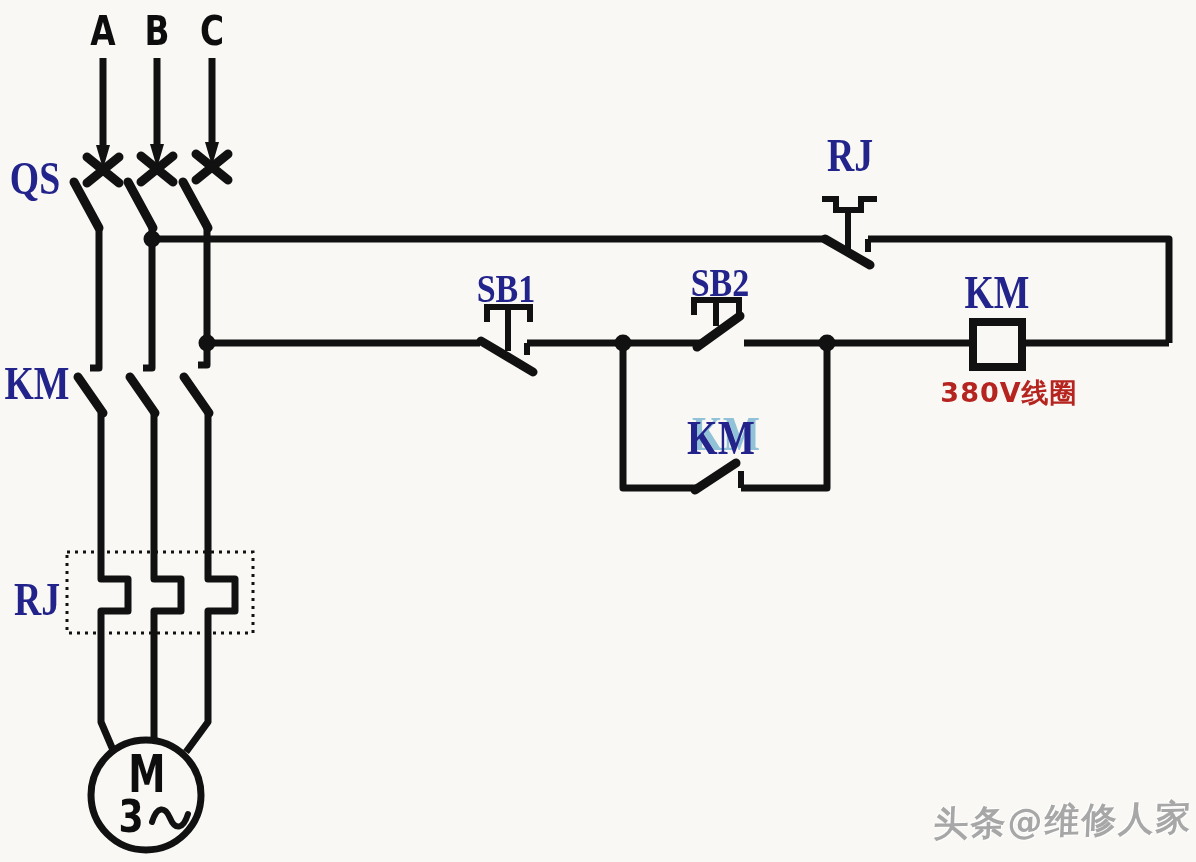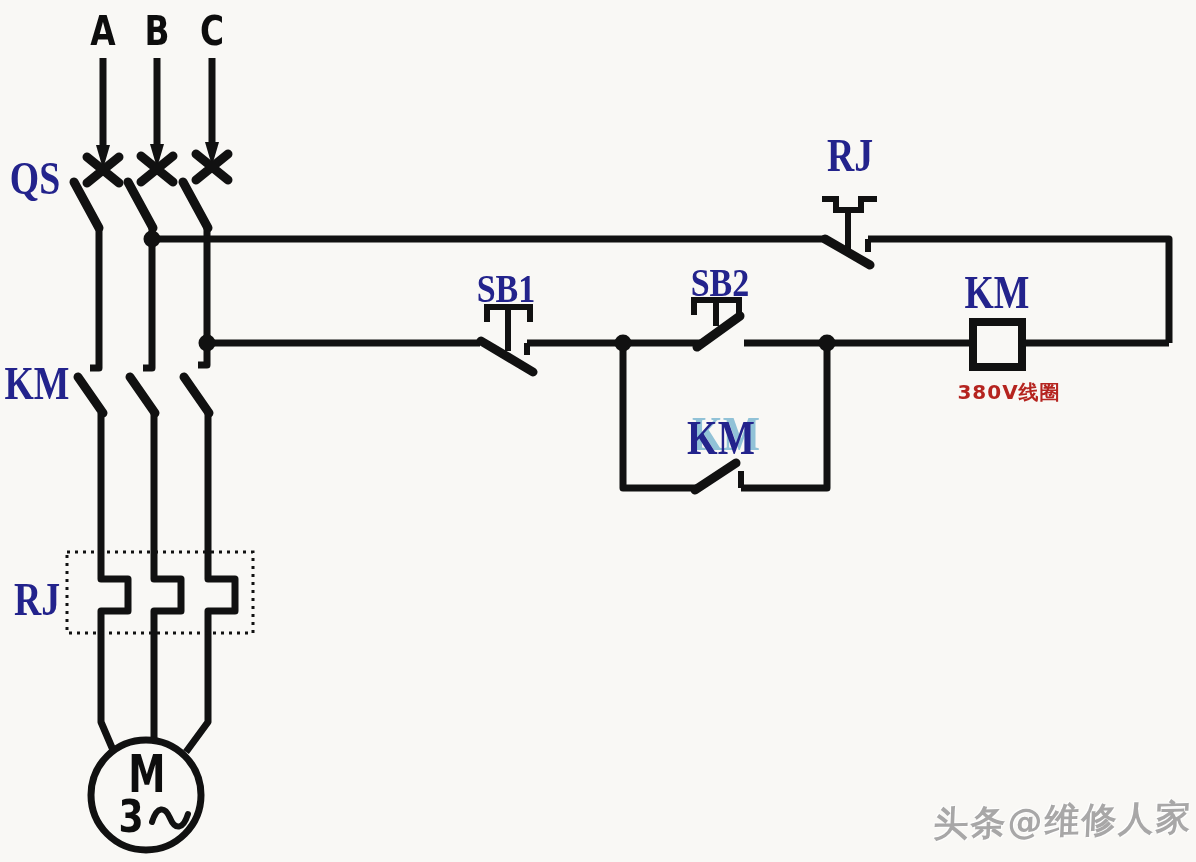--- a/index.html
+++ b/index.html
@@ -26,21 +26,21 @@
   .dashedbox{stroke:var(--line);stroke-width:3;fill:none;stroke-dasharray:3 5;}
   .coilbox{stroke:var(--line);stroke-width:8;fill:none;}
   .motorcircle{stroke:var(--line);stroke-width:7;fill:none;}
 
   .lbl{position:absolute;transform:translate(-50%,-50%);white-space:nowrap;line-height:1;user-select:none;}
   .phase-lbl{font-family:"DejaVu Sans",sans-serif;font-weight:bold;font-size:40px;color:#0d0d0d;transform:translate(-50%,-50%) scale(0.82,1);}
   .navy{font-family:"Liberation Serif",serif;font-weight:bold;color:var(--label);}
   .big-navy{font-size:46px;transform:translate(-50%,-50%) scale(0.82,1);}
   .mid-navy{font-size:40px;transform:translate(-50%,-50%) scale(0.85,1);}
   .aux-navy{font-size:48px;transform:translate(-50%,-50%) scale(0.82,1);text-shadow:6px -4px 0 var(--teal_shadow);}
-  .coil-note{font-family:"DejaVu Sans",sans-serif;font-weight:bold;font-size:20px;color:var(--accent_red);letter-spacing:1px;}
+  .coil-note{font-family:"DejaVu Sans",sans-serif;font-weight:bold;font-size:27px;color:var(--accent_red);letter-spacing:1px;}
   .motor-m{font-family:"DejaVu Sans",sans-serif;font-weight:bold;font-size:52px;color:#0d0d0d;transform:translate(-50%,-50%) scale(0.72,1);}
   .motor-3{font-family:"DejaVu Sans",sans-serif;font-weight:bold;font-size:44px;color:#0d0d0d;transform:translate(-50%,-50%) scale(0.82,1);}
   .watermark{
     font-family:"DejaVu Sans",sans-serif;font-weight:bold;font-size:35px;
     color:var(--watermark_gray);opacity:0.85;letter-spacing:2px;
     text-shadow:1px 1px 0 #ffffff,-1px -1px 0 #ffffff;
     transform:translate(-50%,-50%) rotate(-1.5deg) skewX(-4deg);
   }
 </style>
 </head>

